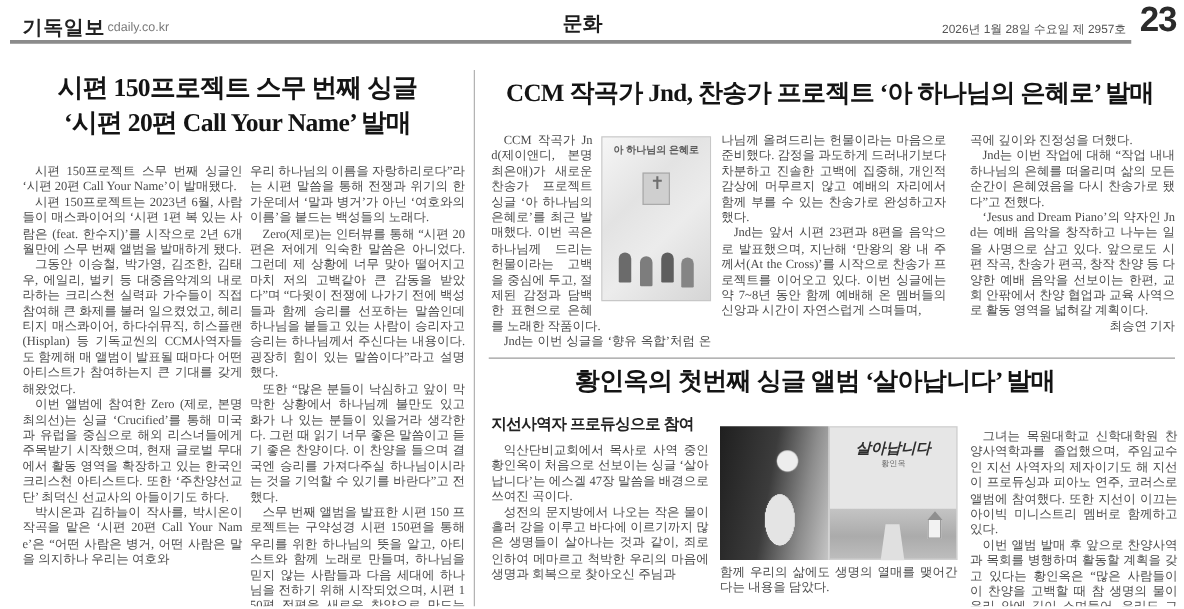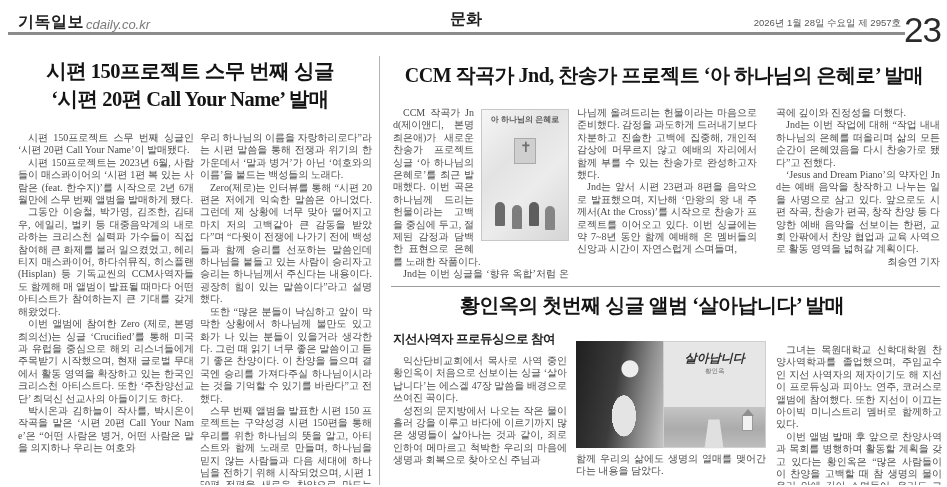--- a/index.html
+++ b/index.html
@@ -4,27 +4,27 @@
 <style>
   * { box-sizing: border-box; margin: 0; padding: 0; }
   html,body { width: 947px; height: 487px; background:#ffffff; overflow:hidden;
     font-family:"Liberation Serif", serif; }
   .page { position:relative; width:947px; height:358px; background:#fff; }
 
   
   .paper-name { position:absolute; left:18px; top:12px; font-family:"Liberation Sans",sans-serif;
     font-weight:bold; font-size:16px; color:#222; letter-spacing:.5px; }
   .site-url { position:absolute; left:86px; top:17px; font-family:"Liberation Sans",sans-serif;
-    font-size:13px; color:#7a7a7a;font-style:italic; }
+    font-size:10px; color:#7a7a7a; }
   .mast-section { position:absolute; left:450px; top:9px; width:60px; text-align:left;
     font-family:"Liberation Sans",sans-serif; font-weight:bold; font-size:16px; color:#1d1d1d; }
   .date-issue { position:absolute; right:46px; top:17px; font-family:"Liberation Sans",sans-serif;
     font-size:9.5px; color:#555; }
-  .page-number { position:absolute; right:6px; top:10px; font-family:"Liberation Sans",sans-serif;
-    font-weight:400; font-size:35px; color:#2b2b2b; letter-spacing:-1px; }
+  .page-number { position:absolute; right:6px; top:0; font-family:"Liberation Sans",sans-serif;
+    font-weight:700; font-size:28px; color:#2b2b2b; letter-spacing:-1px; }
   .mast-rule { position:absolute; left:8px; top:32px; width:897px; height:3px; background:#8b8b8b; }
 
   
   .headline { position:absolute; text-align:center; font-weight:bold; color:#141414;
     font-size:20.5px; line-height:28px; letter-spacing:-0.5px; }
   .art-body { position:absolute; font-size:10px; line-height:12.4px; color:#4a4a4a;
     text-align:justify; word-break:break-all; overflow:hidden; }
   .art-body p { text-indent:10px; margin:0; }
   .art-body p.cont { text-indent:0; }
   .byline { text-align:right; text-indent:0 !important; color:#4a4a4a; }

